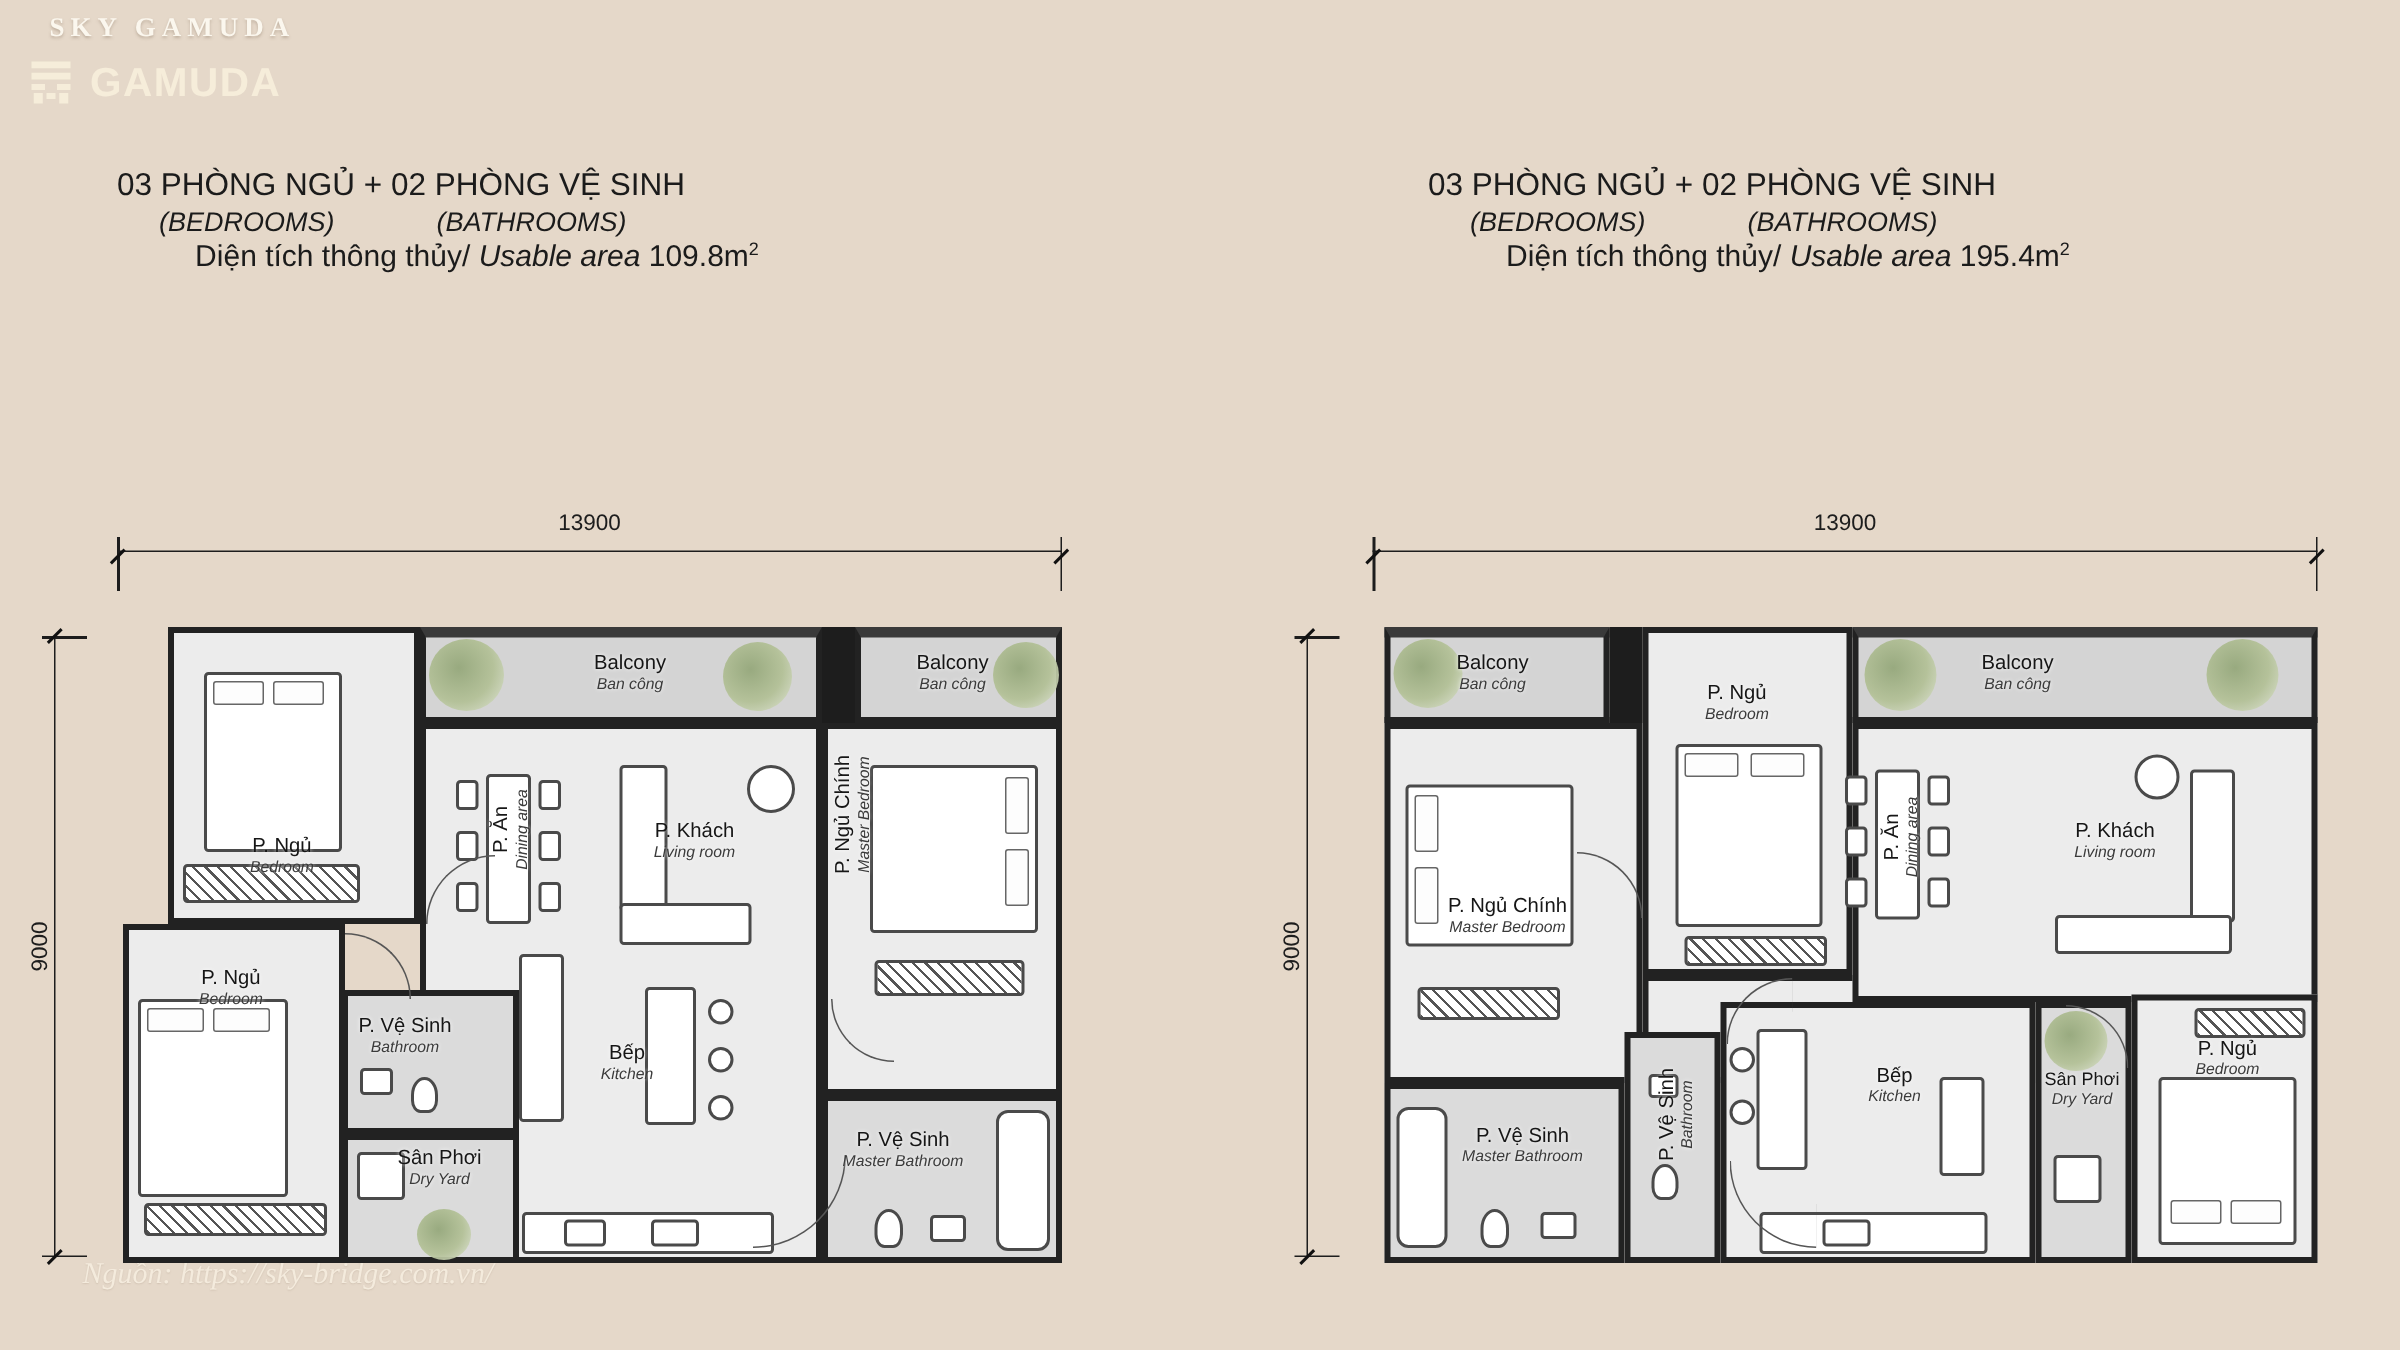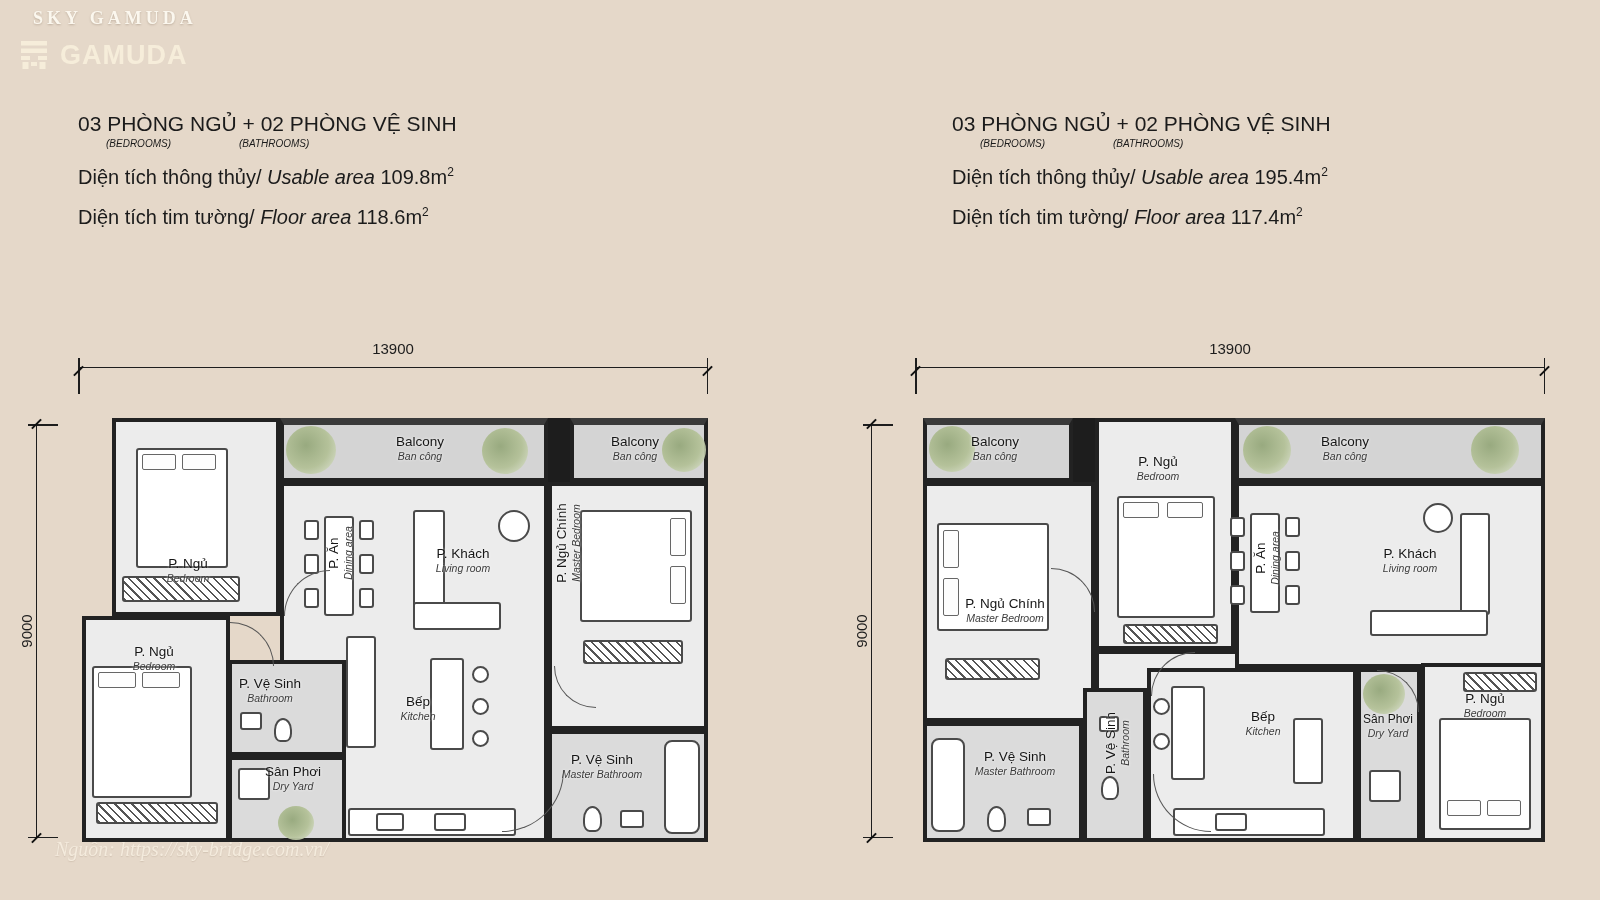--- a/index.html
+++ b/index.html
@@ -11,24 +11,24 @@
          font-weight:bold;font-size:18px;letter-spacing:4px;color:#fbf7ee;
          text-shadow:0 1px 2px rgba(120,100,80,.35);}
   .gamuda{left:16px;top:38px;display:flex;align-items:center;gap:8px;color:#f6edda;}
   .gamuda .gtxt{font-size:27px;font-weight:bold;letter-spacing:1px;}
   
   .info{width:480px;color:#1b1b1b;}
   .title{font-size:25px;font-weight:bold;display:inline-block;
          border-bottom:3px solid #151515;padding-bottom:4px;padding-right:14px;}
   .title .it{font-style:italic;margin-left:6px;}
   .roomsline{font-size:21px;margin-top:16px;white-space:nowrap;}
-  .sublabels{font-size:10px;font-style:italic;margin-top:2px;}
+  .sublabels{font-size:18px;font-style:italic;margin-top:2px;}
   .sublabels .s1{margin-left:28px;}
   .sublabels .s2{margin-left:68px;}
-  .arealine{font-size:20px;margin-top:16px;white-space:nowrap;}
+  .arealine{font-size:20px;white-space:nowrap;text-align:center;}
   .arealine .it{font-style:italic;}
   .arealine sup{font-size:12px;}
   
   .hdim{height:36px;}
   .hdim .lbl{position:absolute;width:100%;text-align:center;top:-2px;font-size:15px;color:#1d1d1d;}
   .hdim .line{position:absolute;left:0;right:0;bottom:10px;border-top:1.5px solid #1d1d1d;}
   .hdim .end{position:absolute;bottom:-16px;width:1.5px;height:36px;background:#1d1d1d;}
   .hdim .slash{position:absolute;bottom:6px;width:13px;height:2px;background:#111;transform:rotate(-45deg);}
   .vdim{width:36px;}
   .vdim .line{position:absolute;top:0;bottom:0;left:16px;border-left:1.5px solid #1d1d1d;}
@@ -85,41 +85,31 @@
 <div class="abs info" style="left:78px;top:96px;">
   <div class="roomsline">03 PHÒNG NGỦ + 02 PHÒNG VỆ SINH</div>
   <div class="sublabels">
     <span class="s1">(BEDROOMS)</span><span class="s2">(BATHROOMS)</span>
   </div>
   <div class="arealine">
     <span>Diện tích thông thủy/</span>
     <span class="it">Usable area</span>
     <span>109.8m</span><sup>2</sup>
   </div>
-  <div class="arealine">
-    <span>Diện tích tim tường/</span>
-    <span class="it">Floor area</span>
-    <span>118.6m</span><sup>2</sup>
-  </div>
 </div>
 
 <div class="abs info" style="left:952px;top:96px;">
   <div class="roomsline">03 PHÒNG NGỦ + 02 PHÒNG VỆ SINH</div>
   <div class="sublabels">
     <span class="s1">(BEDROOMS)</span><span class="s2">(BATHROOMS)</span>
   </div>
   <div class="arealine">
     <span>Diện tích thông thủy/</span>
     <span class="it">Usable area</span>
     <span>195.4m</span><sup>2</sup>
-  </div>
-  <div class="arealine">
-    <span>Diện tích tim tường/</span>
-    <span class="it">Floor area</span>
-    <span>117.4m</span><sup>2</sup>
   </div>
 </div>
 
 <div class="abs hdim" style="left:78px;top:342px;width:630px;">
   <div class="lbl">13900</div>
   <div class="line"></div>
   <div class="end" style="left:0;"></div>
   <div class="end" style="right:0;"></div>
   <div class="slash" style="left:-6px;"></div>
   <div class="slash" style="right:-6px;"></div>

